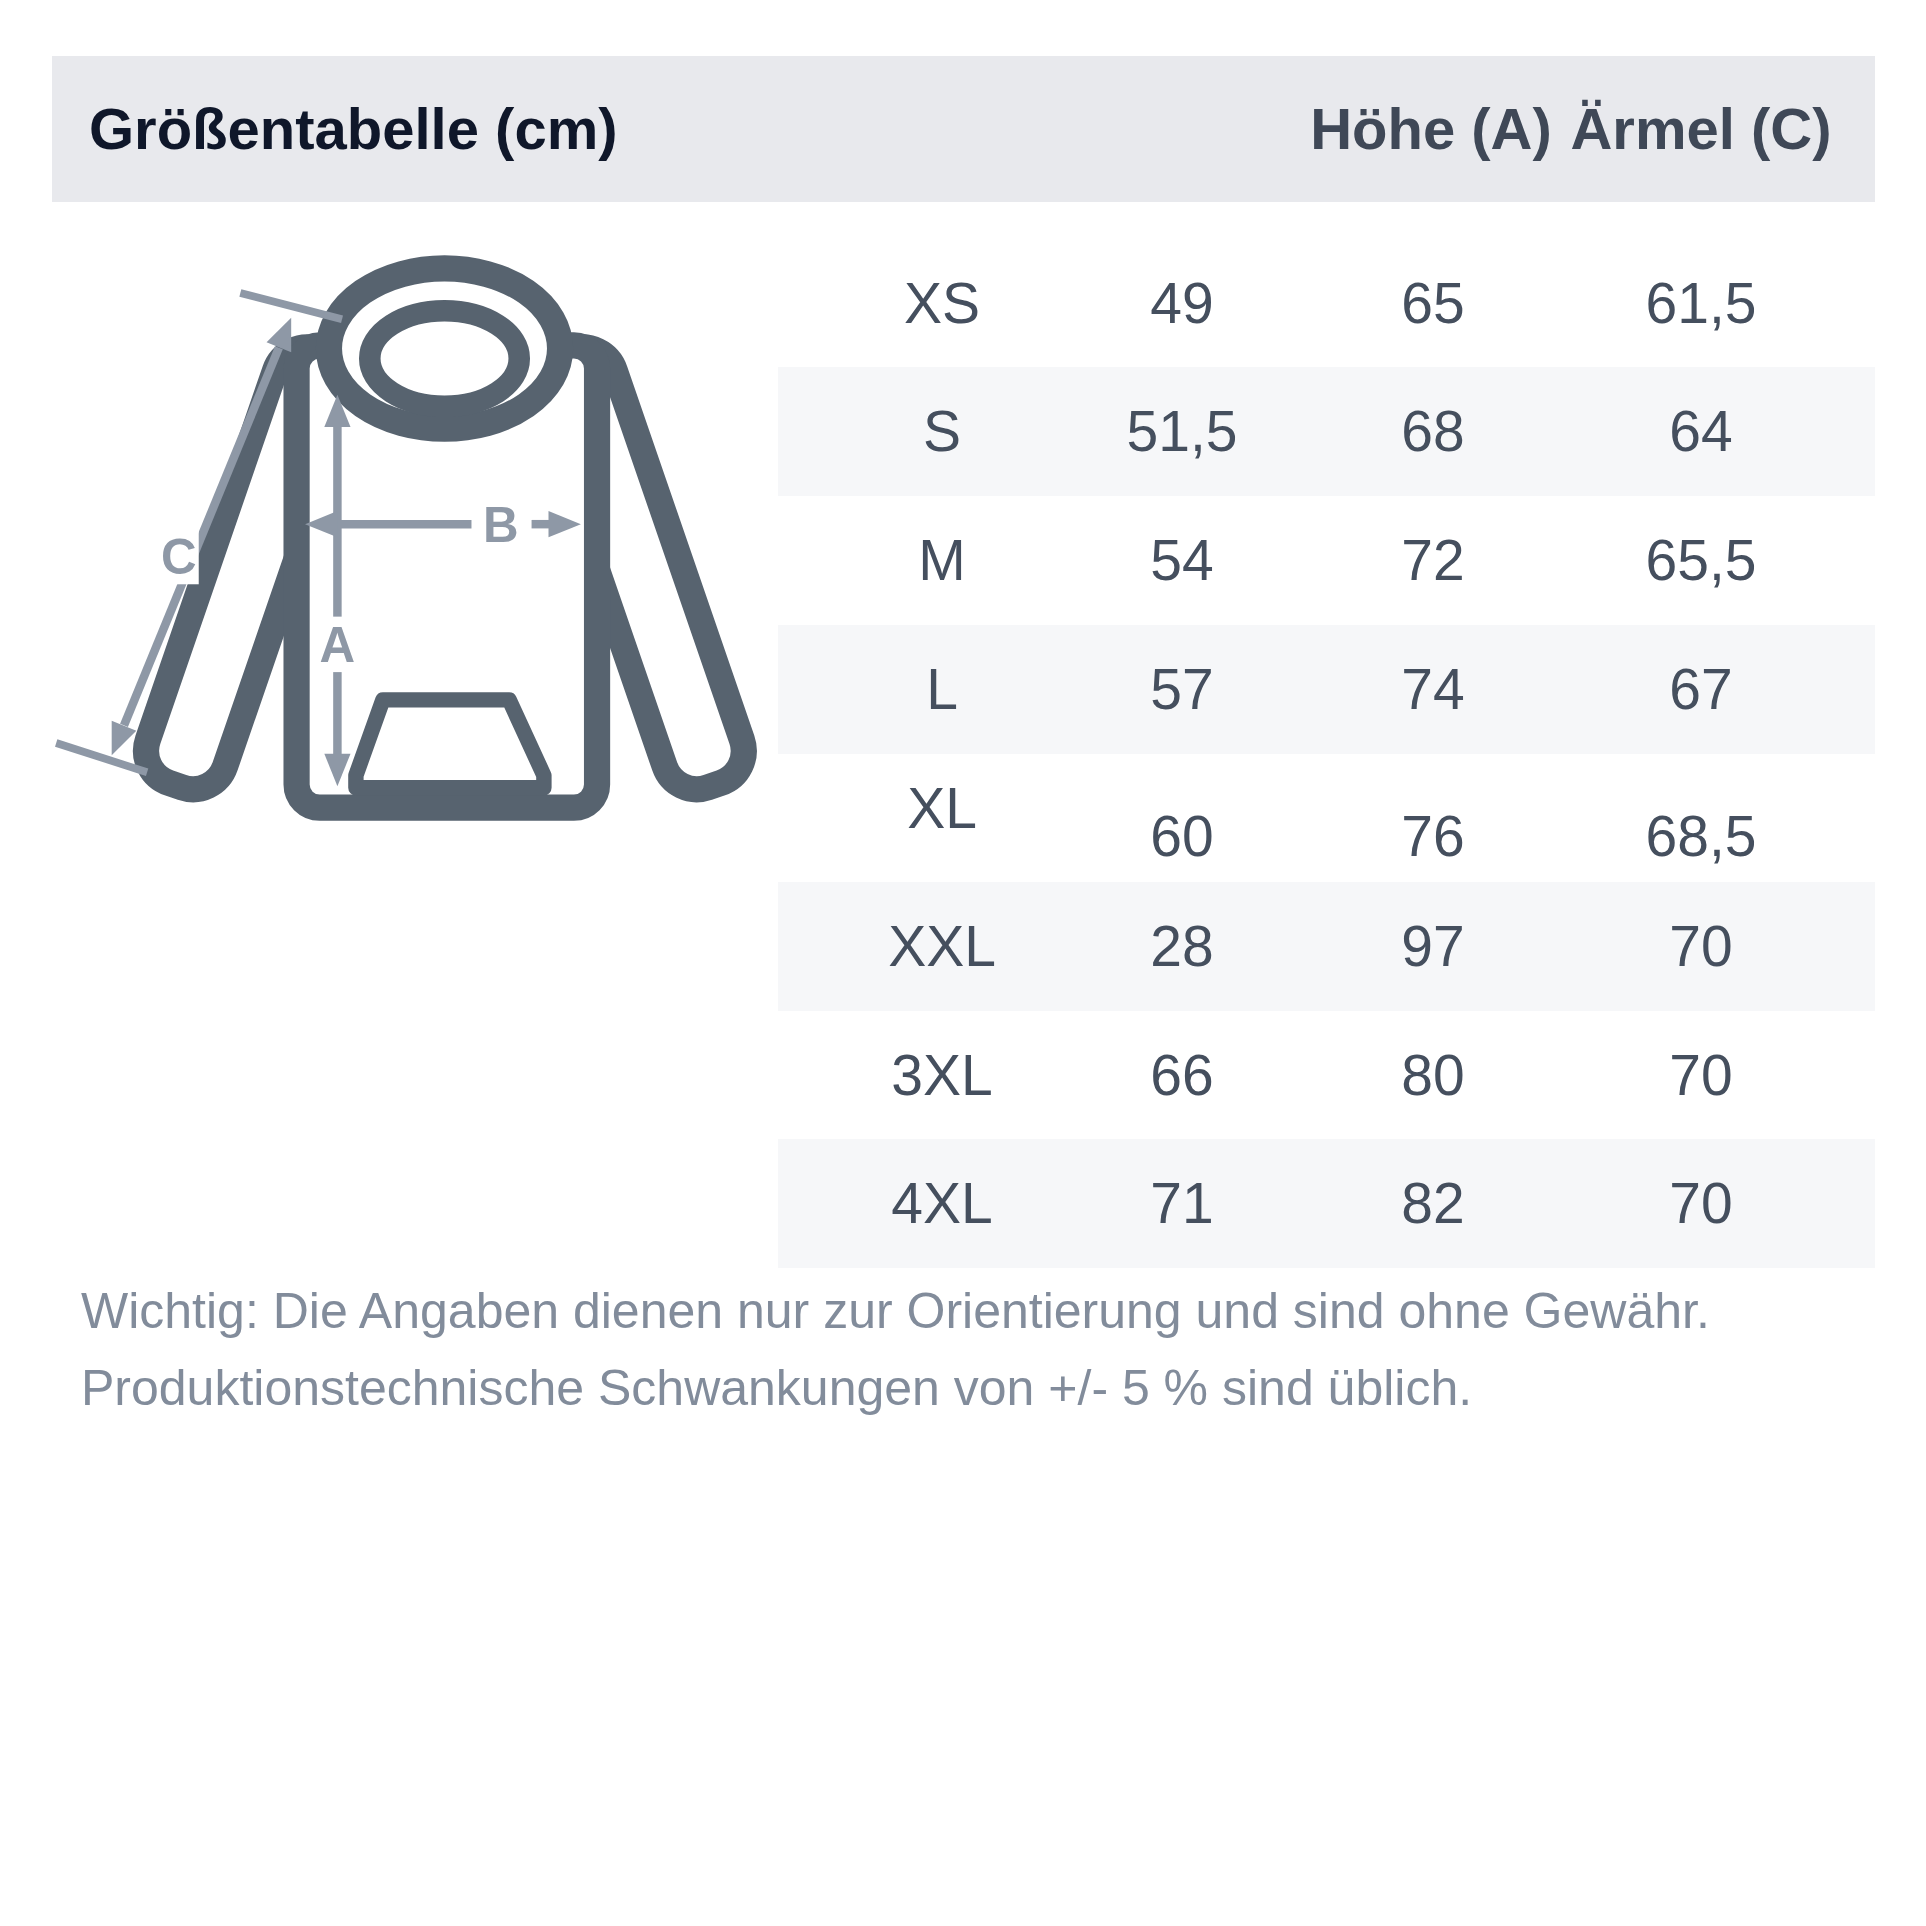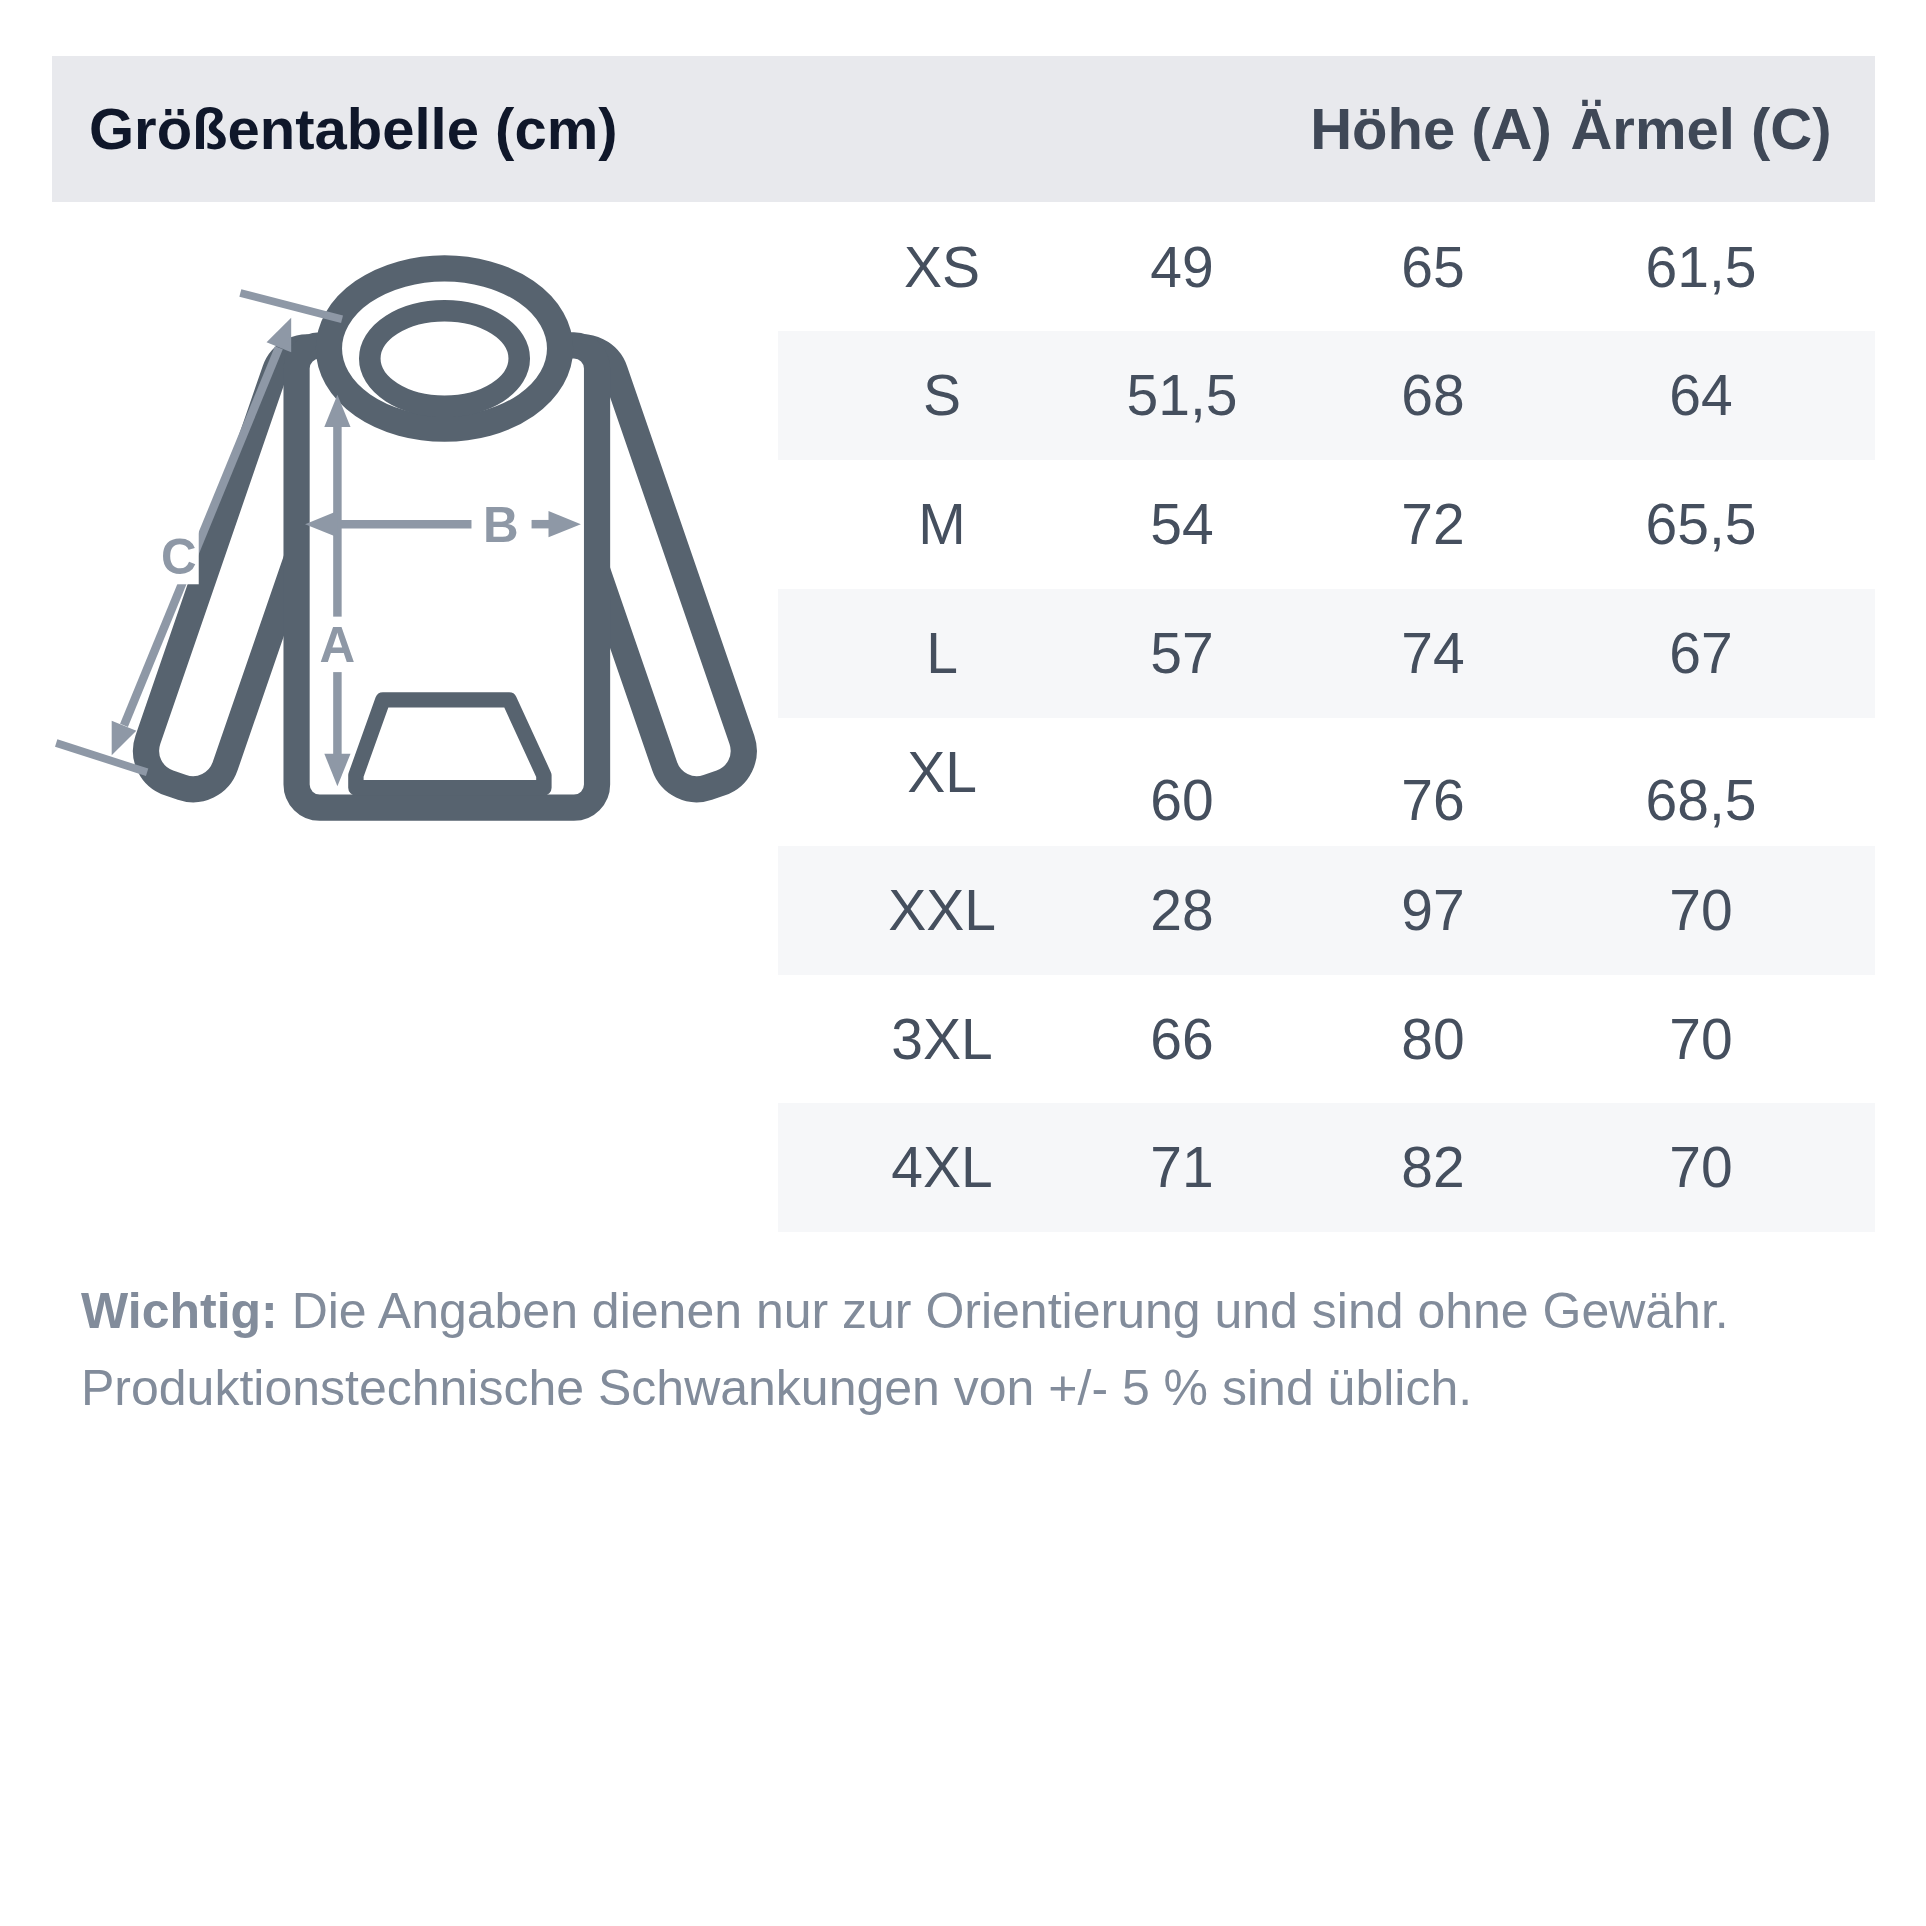--- a/index.html
+++ b/index.html
@@ -32,21 +32,21 @@
     color: #3f4857;
     transform: translateX(-50%);
     white-space: nowrap;
   }
   .col-breite { left: 1146px; }
   .col-hoehe  { left: 1431px; }
   .col-aermel { left: 1701px; }
 
   .size-row {
     position: absolute;
-    left: 0; width: 1545px; height: 129px;
+    left: 0; width: 1545px; height: 129px; margin-top: 36px;
   }
   .size-row.striped::before {
     content: "";
     position: absolute;
     left: 778px; top: 0;
     width: 1097px; height: 129px;
     background: #f6f7f9;
   }
   .cell {
     position: absolute;
@@ -75,21 +75,21 @@
     fill: #8e98a6;
   }
 
   .footer-note {
     position: absolute;
     left: 81px; top: 1273px;
     width: 1795px;
     font-size: 50px; line-height: 77px;
     color: #828c9b;
   }
-  .footer-note .bold { font-weight: bold; }
+  .footer-note .bold { font-weight: normal; }
 </style>
 </head>
 <body>
 
 <div class="page">
 
   <div class="header-bar"></div>
   <div class="page-title">Größentabelle (cm)</div>
   <div class="col-header col-aermel">Ärmel (C)</div>
   <div class="col-header col-hoehe">Höhe (A)</div>

